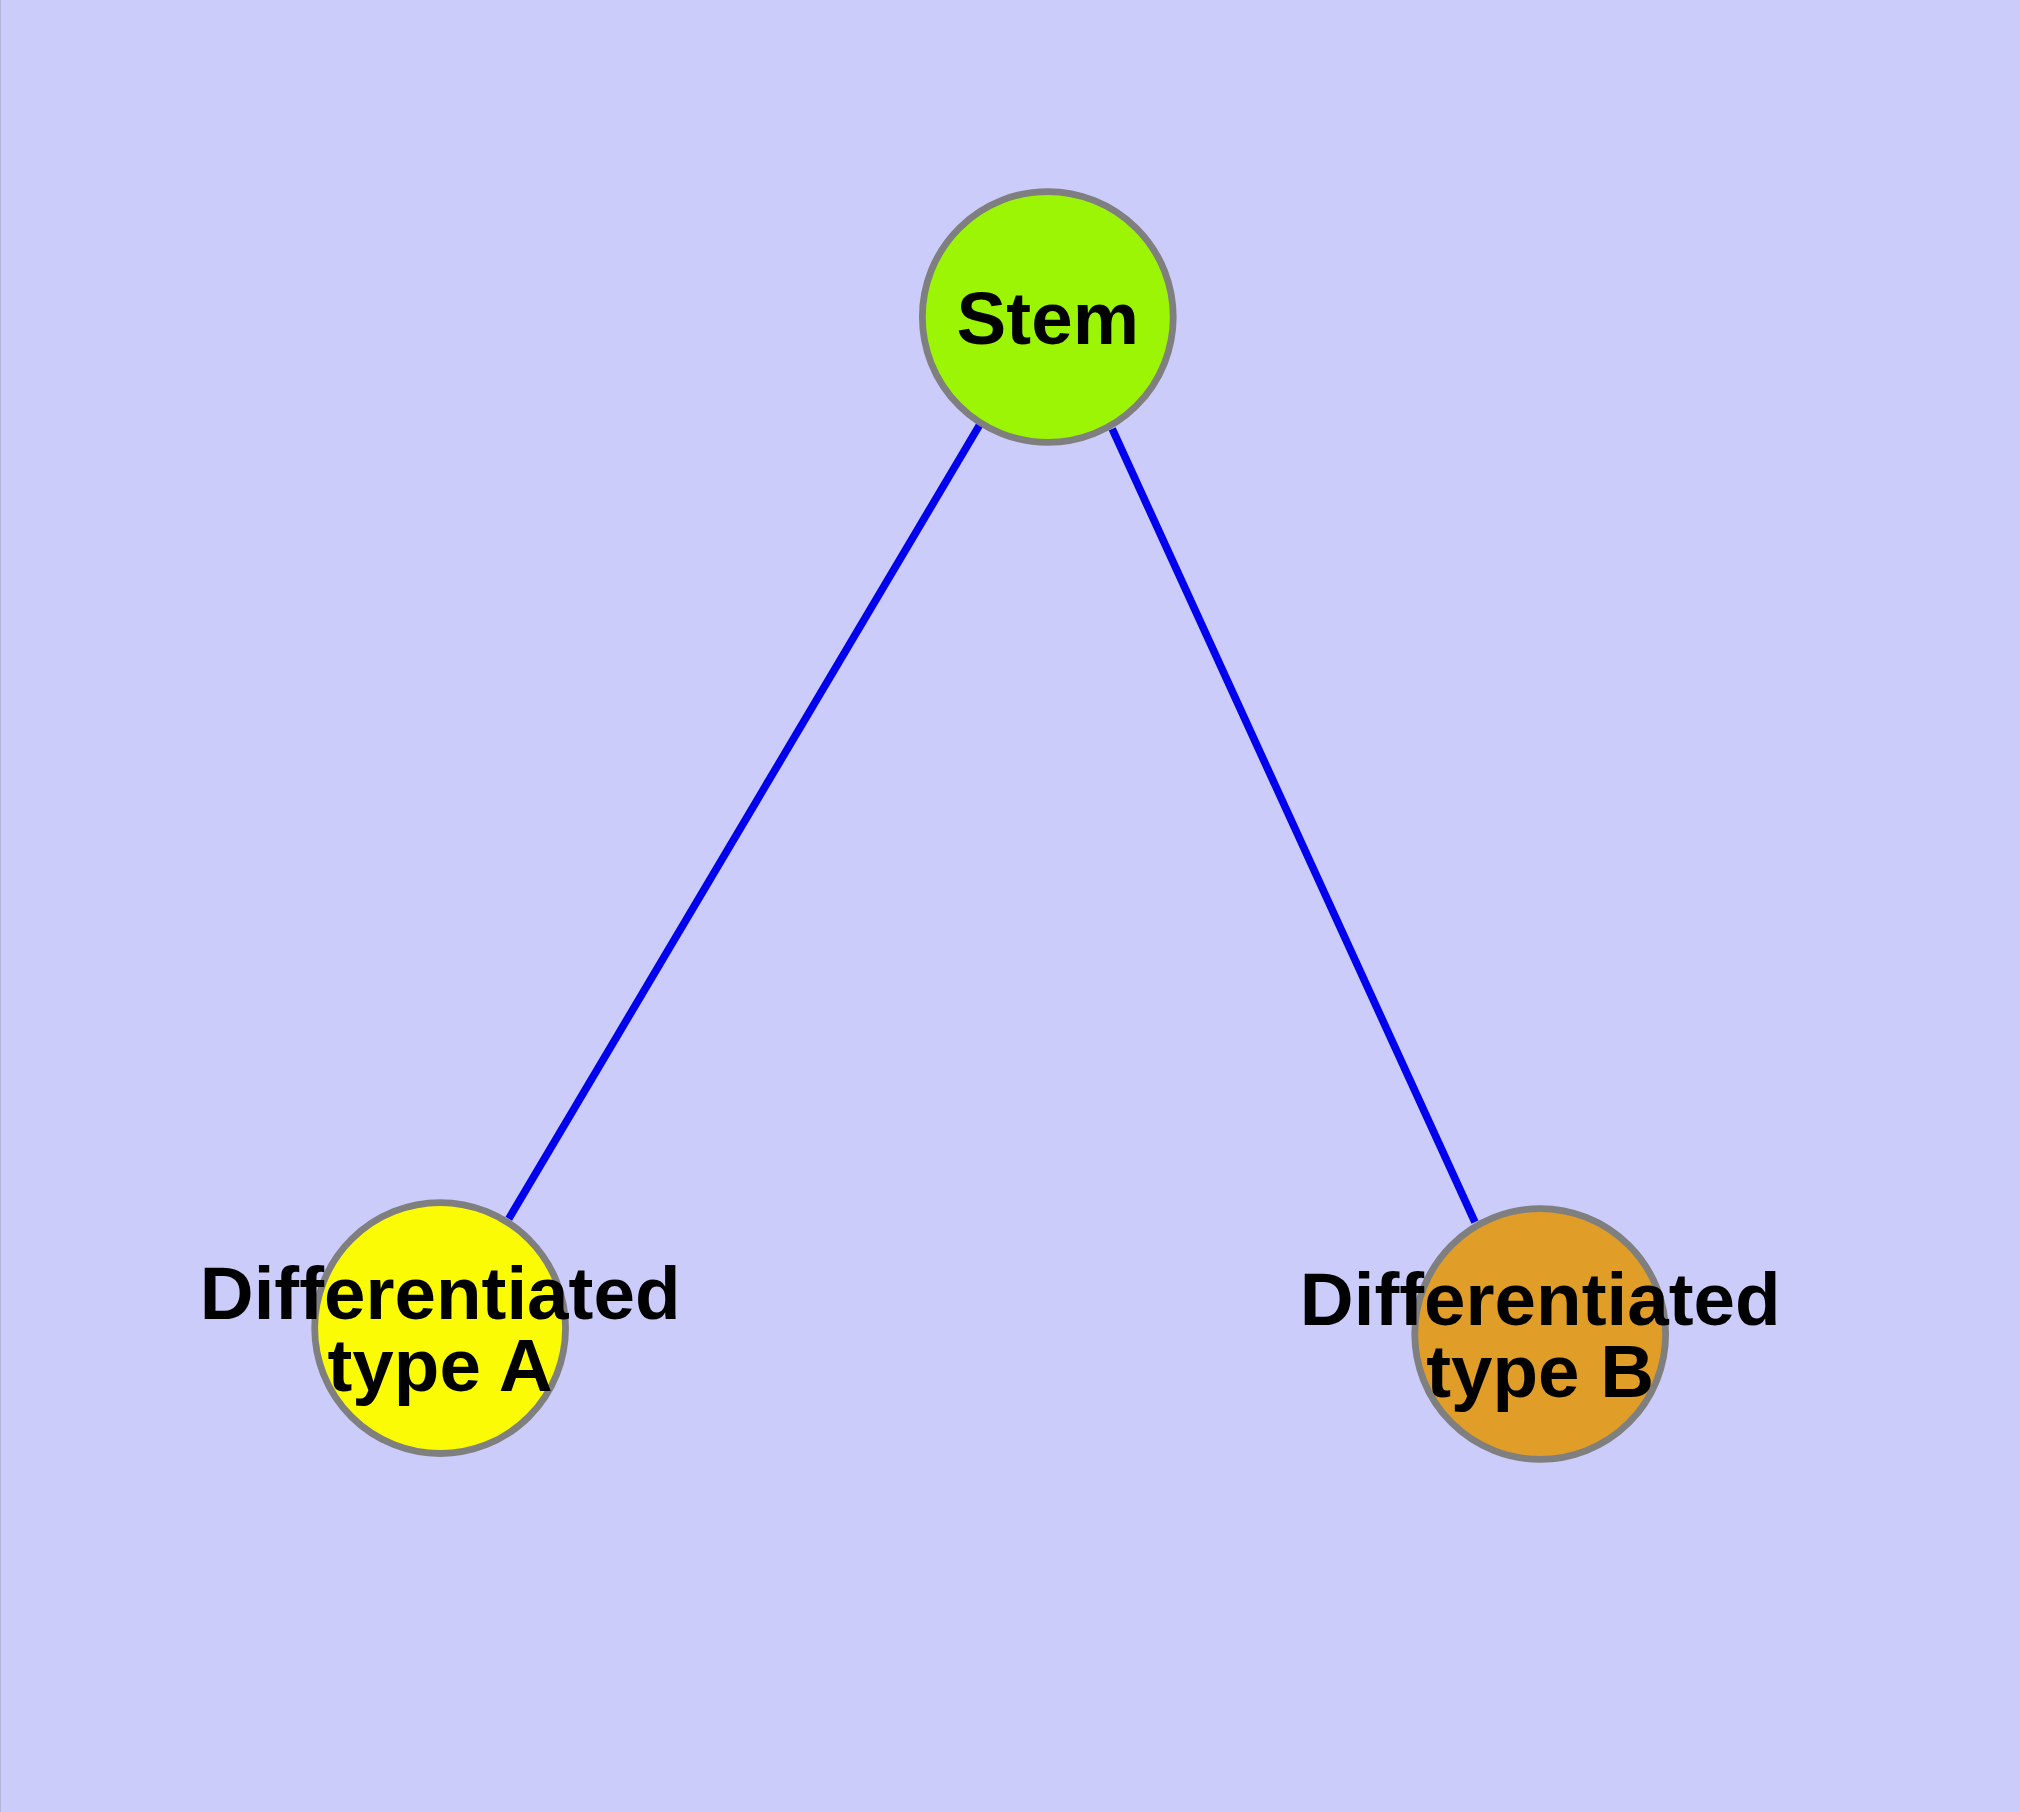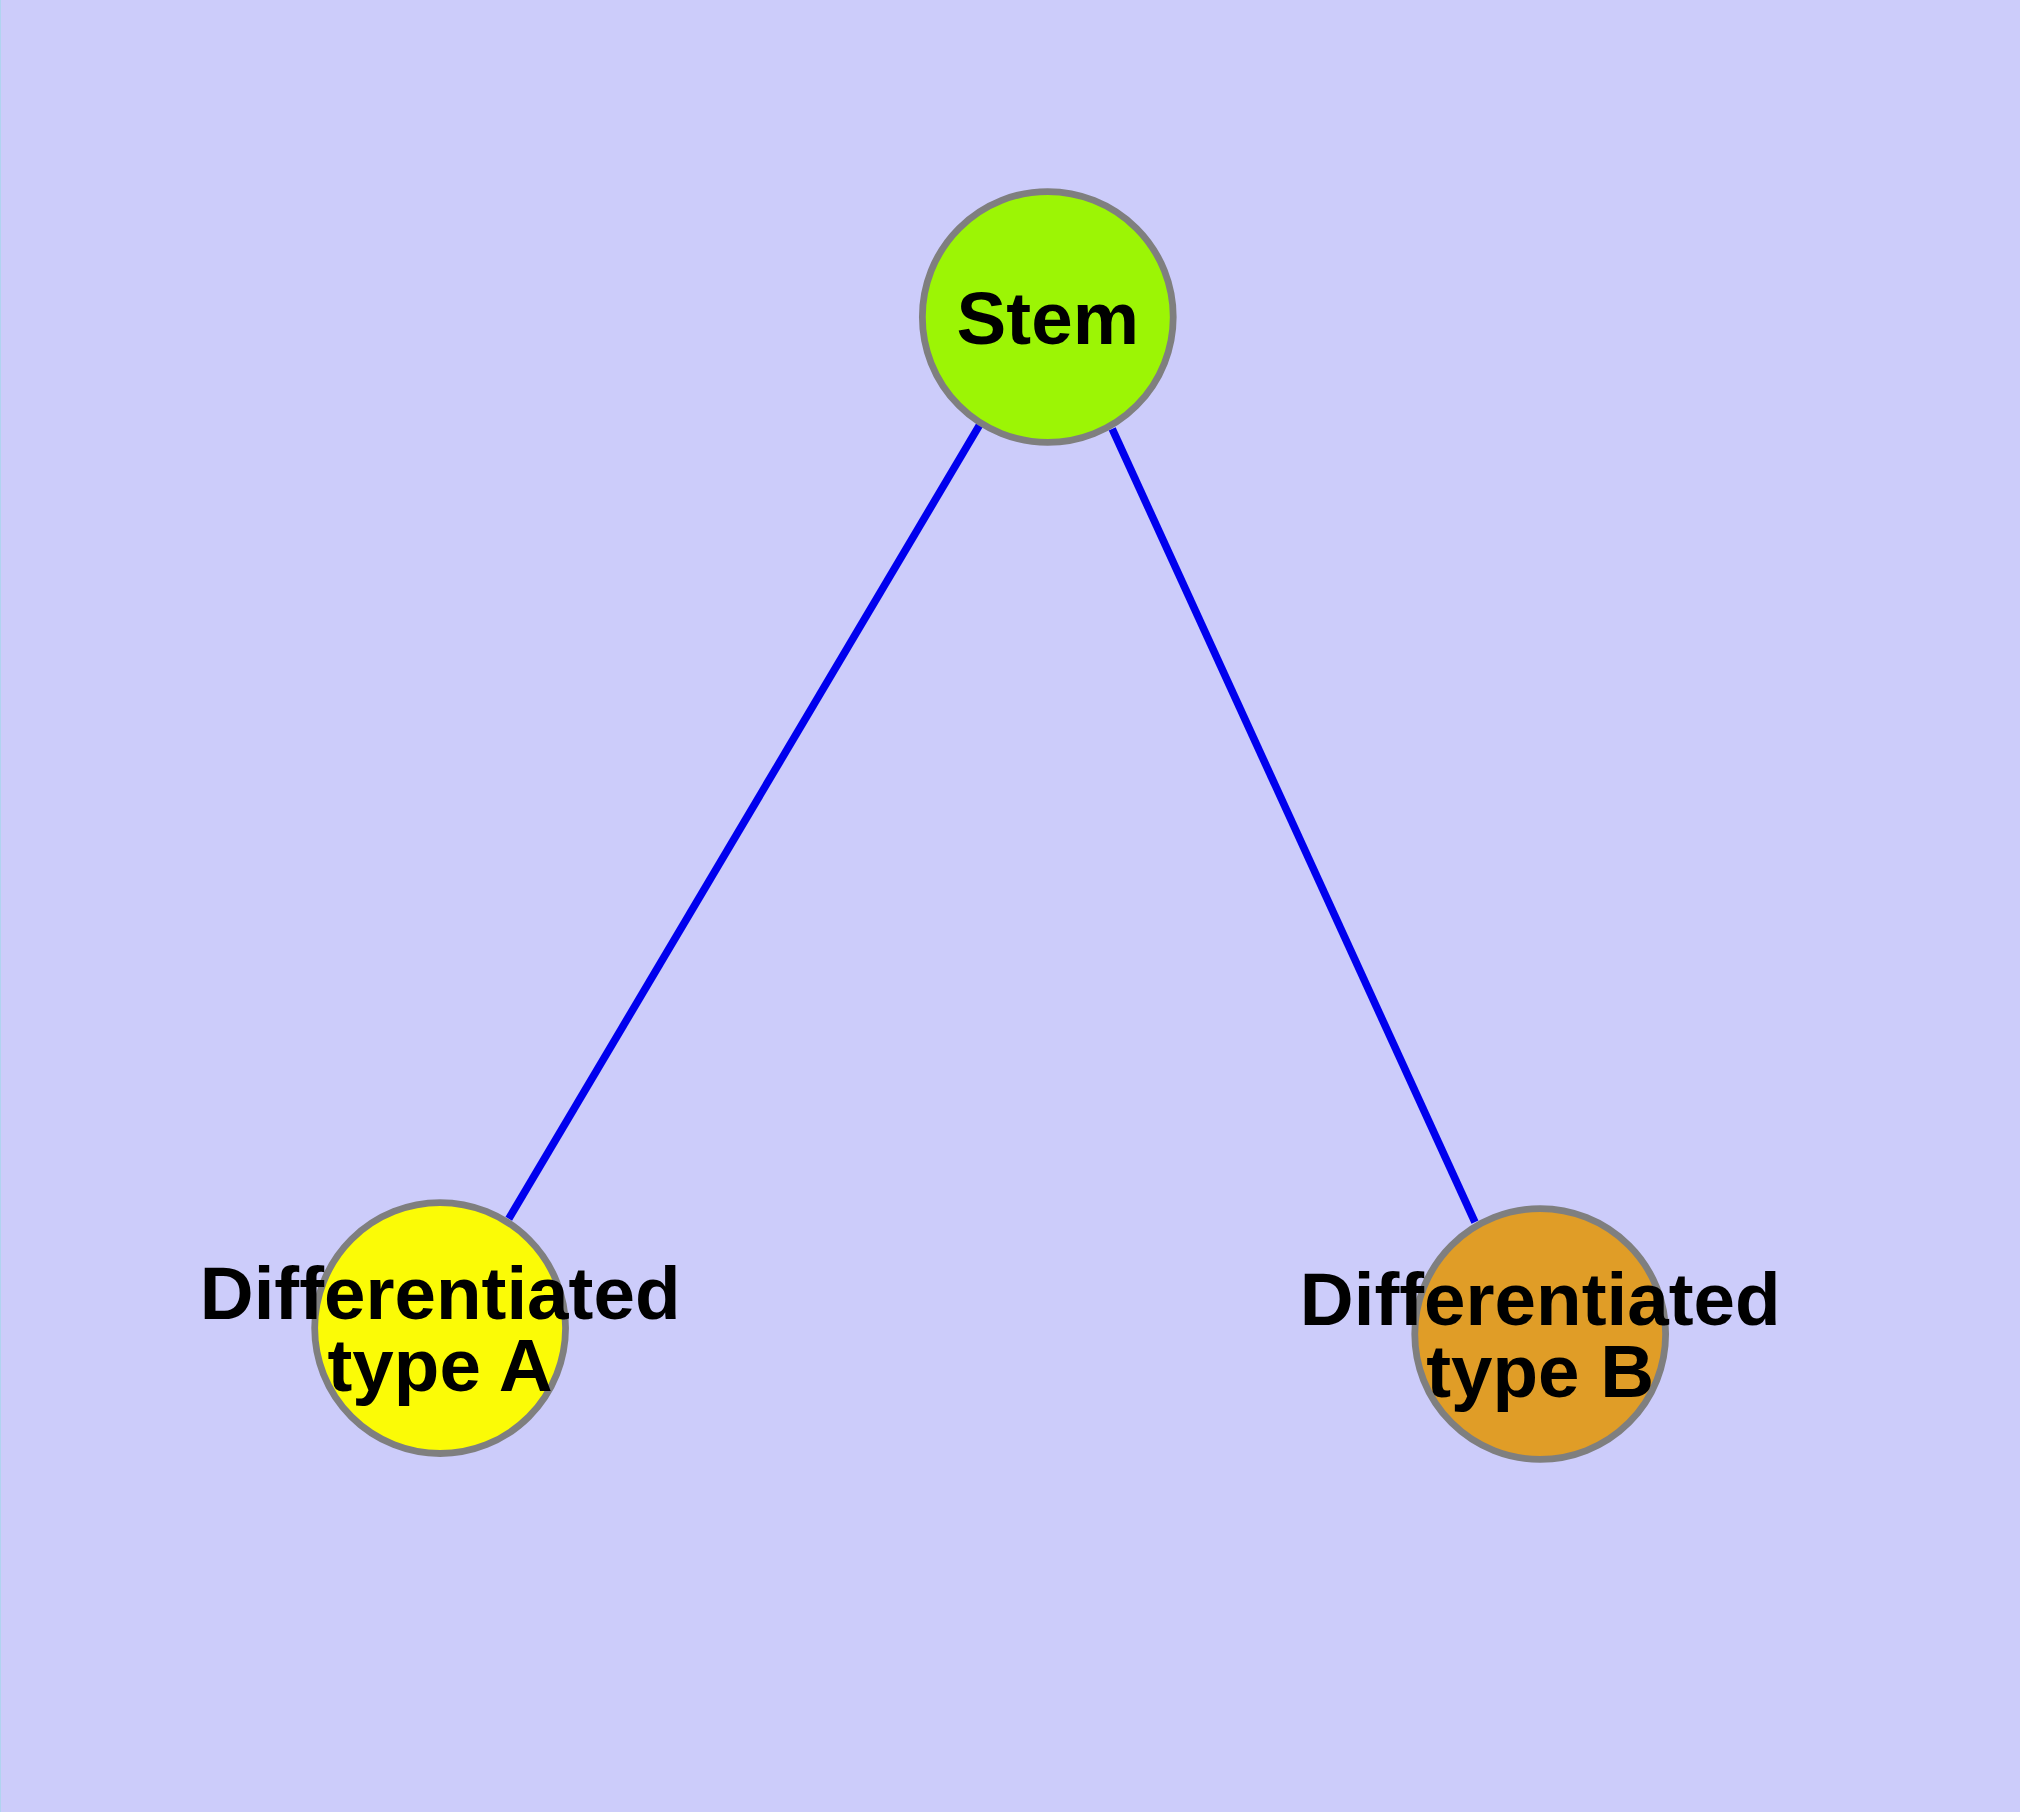--- a/index.html
+++ b/index.html
@@ -35,21 +35,21 @@
     fill: #000000;
     text-anchor: middle;
     dominant-baseline: alphabetic;
     paint-order: normal;
     white-space: pre;
   }
 </style>
 </head>
 <body style="width: 2021px; height: 1812px; background: rgb(204, 204, 250);">
 
-<div id="graph-canvas" style="width: 1960px; height: 1812px; background: #5eead4;">
+<div id="graph-canvas" style="width: 1960px; height: 1812px; background: #737373;">
   <svg id="graph-svg" viewBox="0 0 2384 2138" xmlns="http://www.w3.org/2000/svg" style="width: 2021px; height: 1812px;">
 
     <rect id="bg-rect" x="0" y="0" width="2384" height="2138" fill="#ccccfa"></rect>
 
     <g>
       <line id="edge-0" x1="1157" y1="499" x2="600" y2="1438" stroke="#0000ee" stroke-width="9" stroke-linecap="butt"></line>
       <line id="edge-1" x1="1312" y1="506" x2="1740" y2="1442" stroke="#0000ee" stroke-width="9" stroke-linecap="butt"></line>
     </g>
 
     <g>

